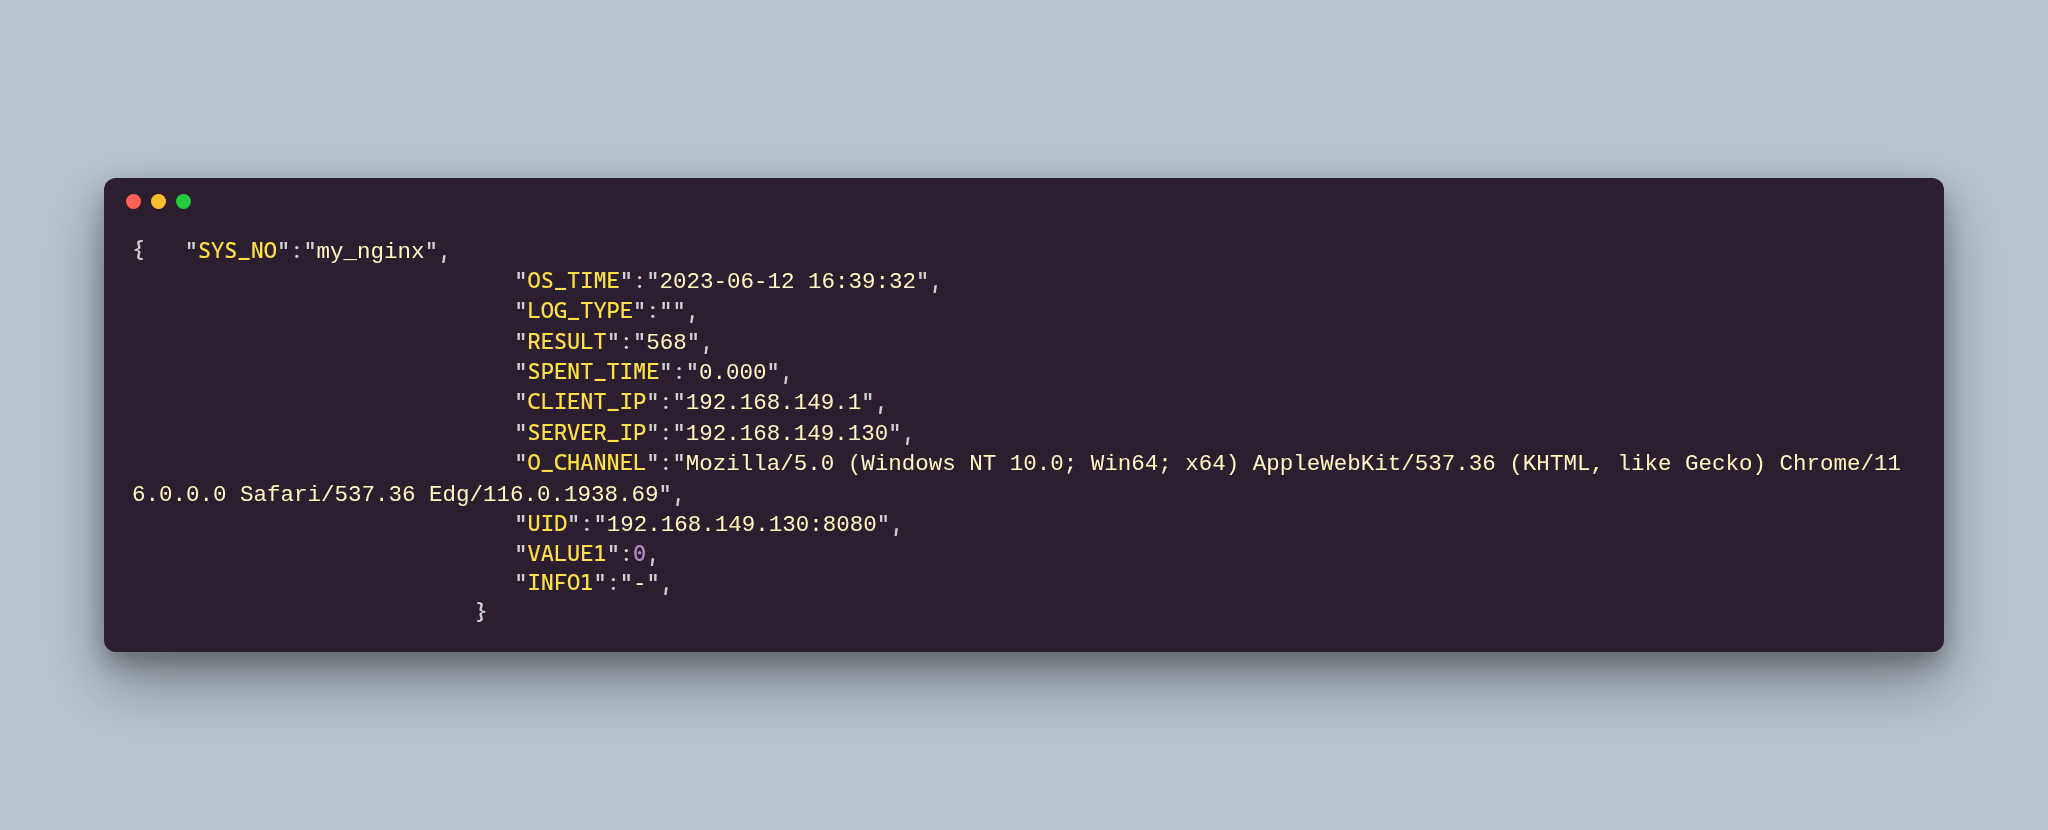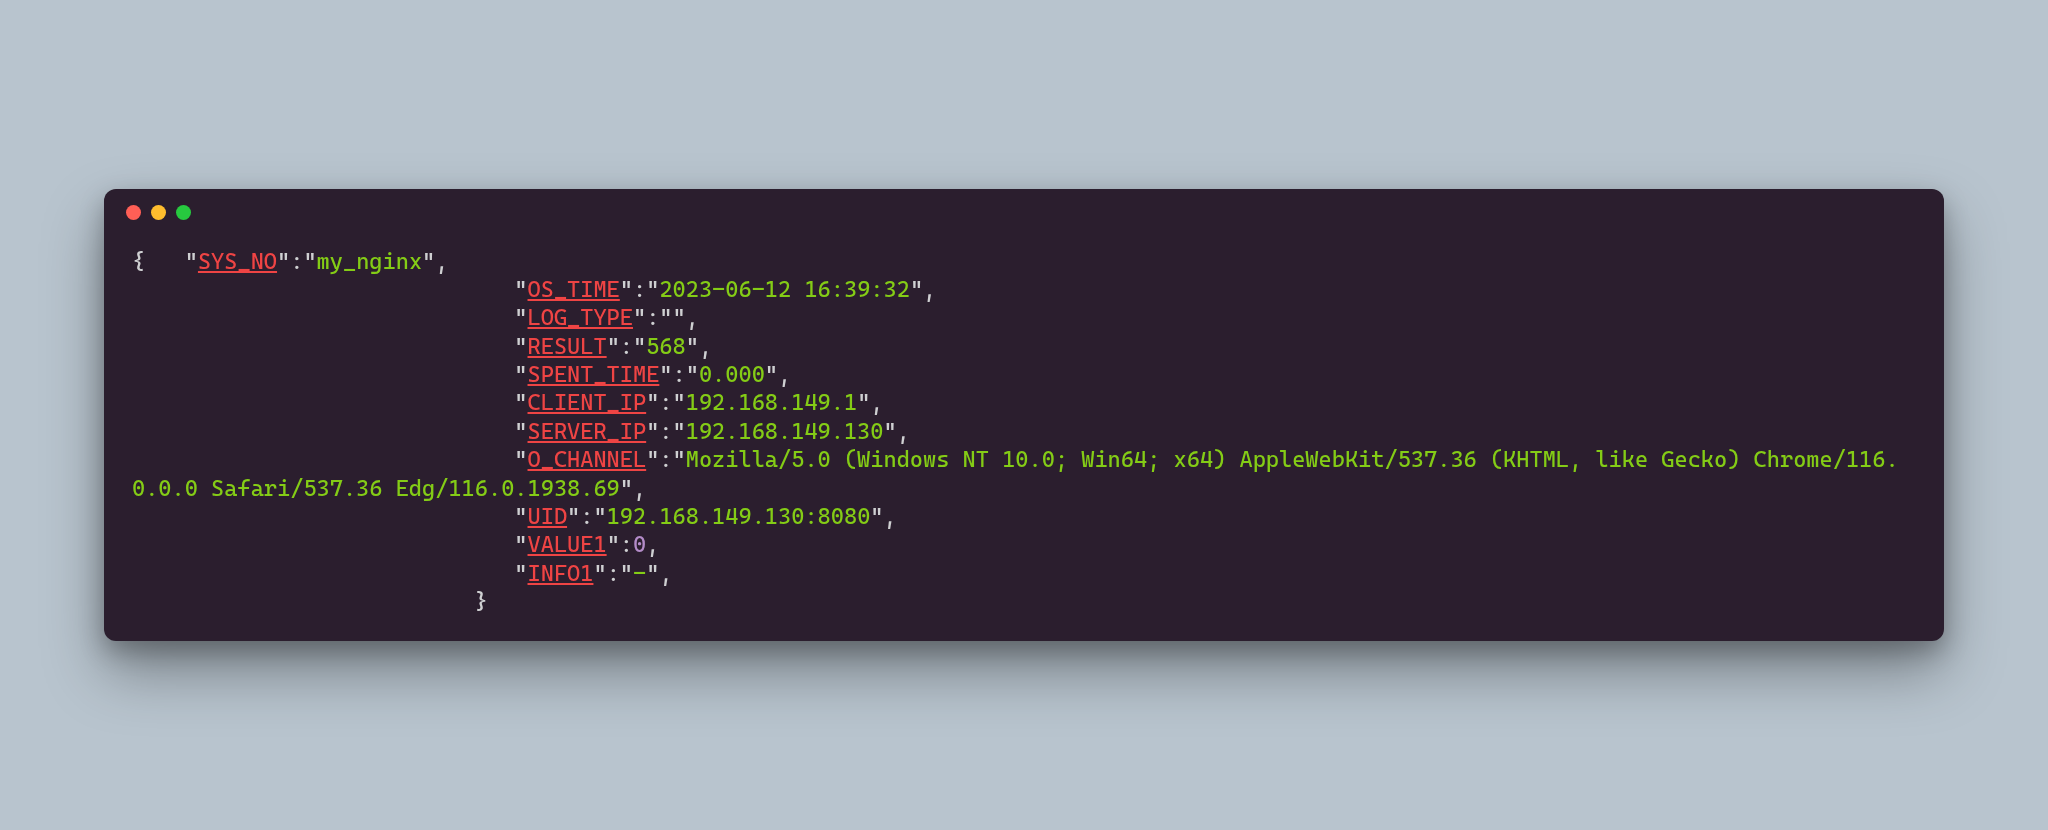--- a/index.html
+++ b/index.html
@@ -40,22 +40,22 @@
     .green { background: #27c93f; }
     .code {
       padding: 10px 28px 26px 28px;
       font-size: 22.5px;
       line-height: 1.26;
       white-space: pre-wrap;
       word-break: break-all;
       color: #cfd0d2;
     }
     .punc { color: #cfd0d2; }
-    .key { color: #ef4444; text-decoration: underline; }
-    .str { color: #84cc16; }
+    .key { color: #fde047; }
+    .str { color: #fef9c3; font-family: Liberation Mono, monospace; }
     .num { color: #b48cc9; }
   </style>
 </head>
 <body>
 
 <div class="window">
   <div class="titlebar">
     <div class="traffic-light red"></div>
     <div class="traffic-light yellow"></div>
     <div class="traffic-light green"></div>

